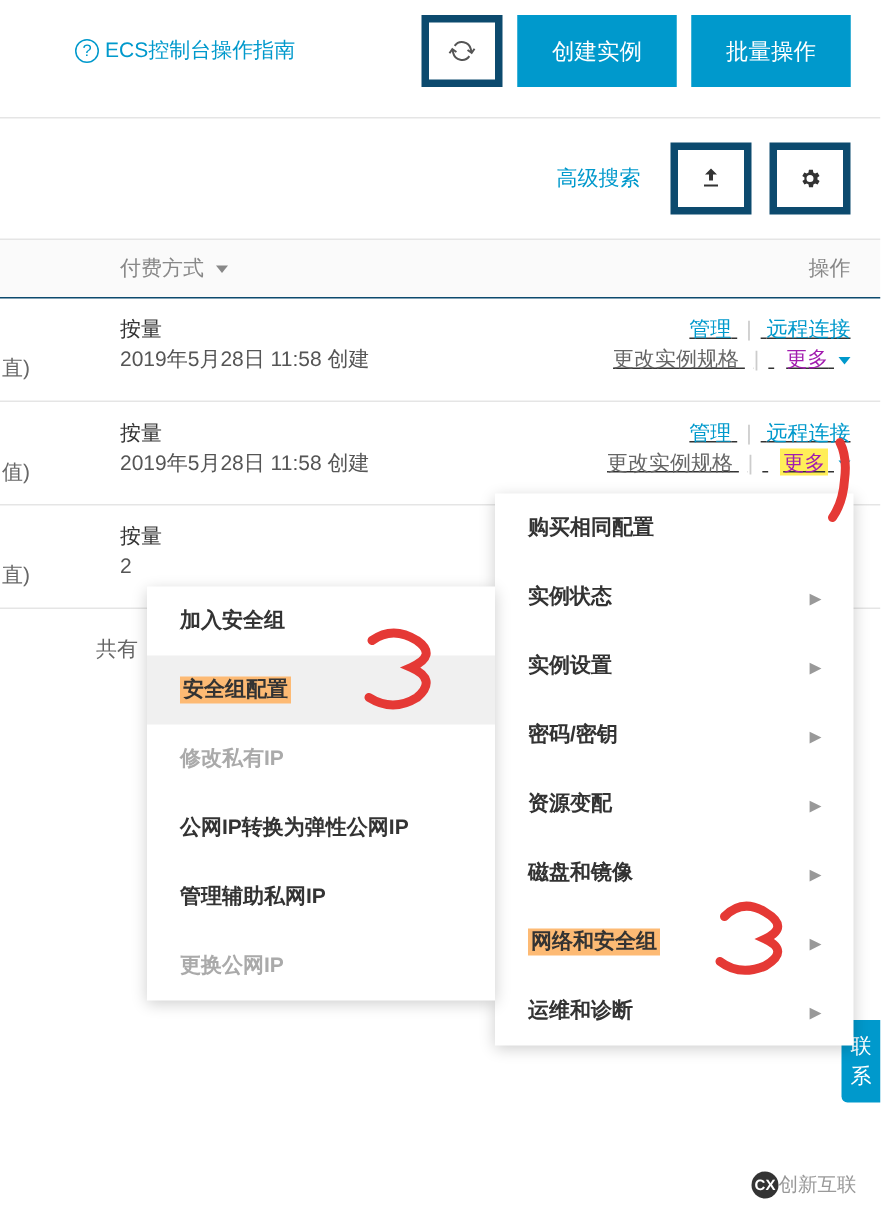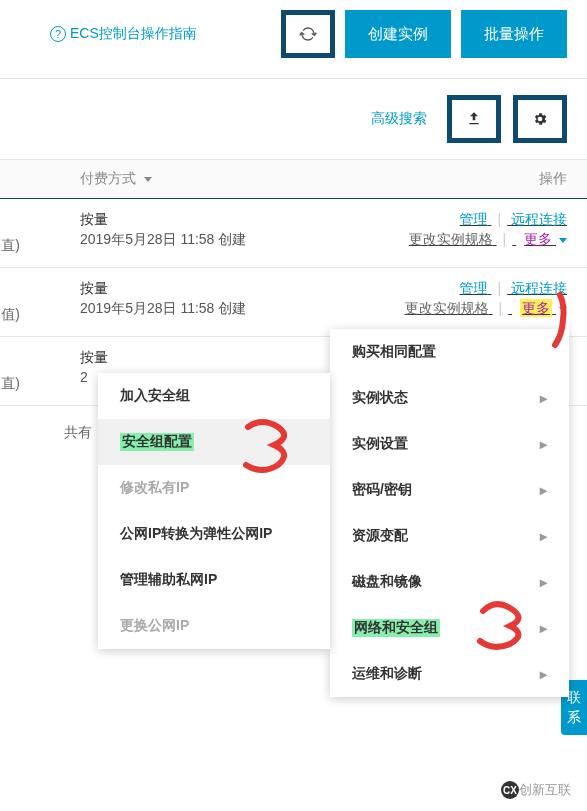--- a/index.html
+++ b/index.html
@@ -181,33 +181,33 @@
   .submenu .item.disabled {
     color: #aaa;
   }
   .submenu .item.hovered {
     background: #f0f0f0;
   }
   .submenu .item .arrow {
     color: #999;
   }
   .submenu .item .hlbg {
-    background: #86efac;
+    background: #fdba74;
     padding: 0 2px;
     text-align: center;
   }
 
   #submenu-level1 {
     left: 330px;
     top: 329px;
     width: 239px;
   }
   #submenu-level2 {
     left: 98px;
-    top: 373px;
+    top: 391px;
     width: 232px;
   }
 
   
   svg.anno {
     position: absolute;
     pointer-events: none;
     z-index: 100;
   }
 

